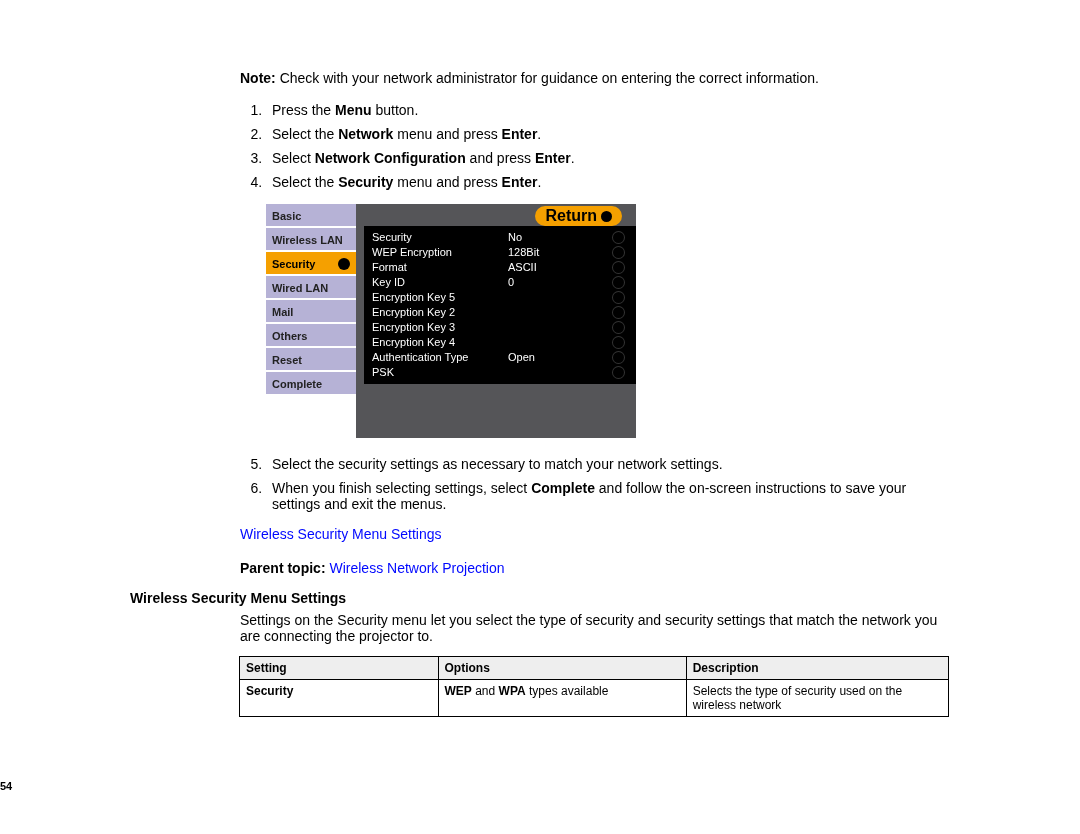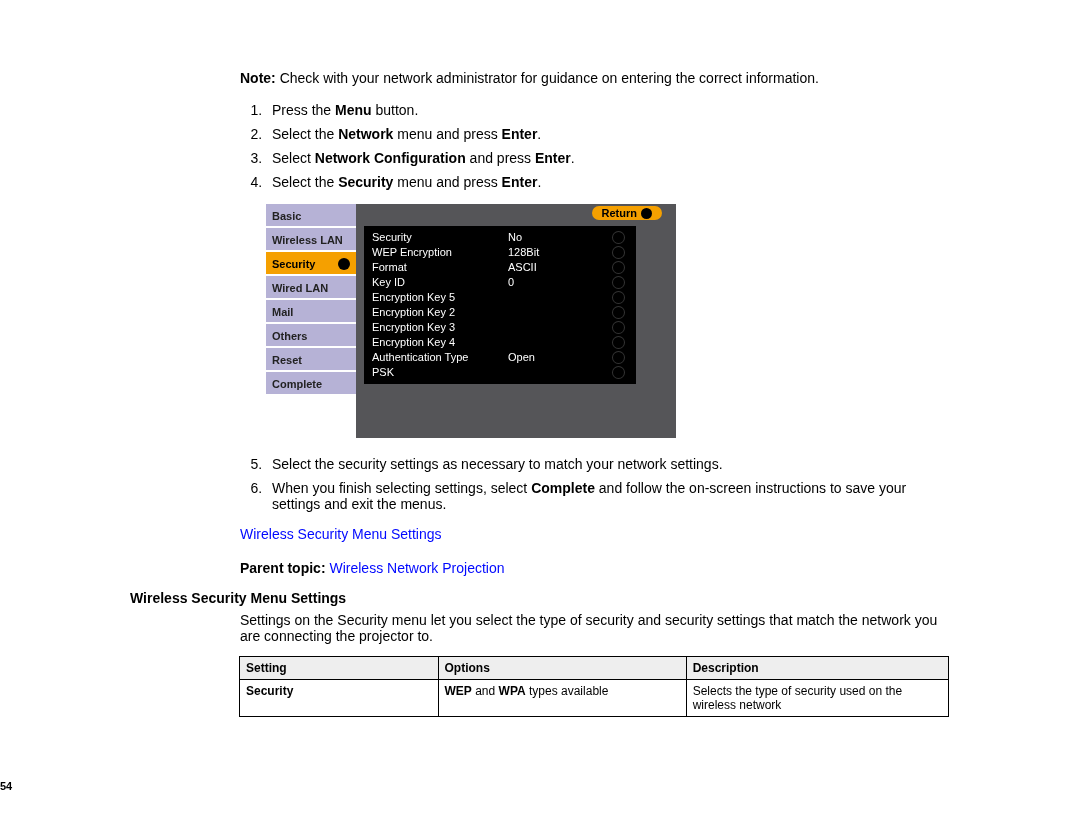--- a/index.html
+++ b/index.html
@@ -32,21 +32,21 @@
     padding-left: 6px;
   }
   b { font-weight: bold; }
 
   
   .proj-wrap {
     margin: 8px 0 18px 26px;
   }
   .proj {
     position: relative;
-    width: 410px;
+    width: 370px;
     height: 234px;
     background: #555558;
     box-sizing: border-box;
   }
   .proj-left {
     position: absolute;
     left: 0; top: 0;
     width: 90px;
     height: 234px;
     background: #fff;
@@ -83,21 +83,21 @@
     left: 98px; top: 8px;
     right: 4px;
     bottom: 4px;
   }
   .return-btn {
     position: absolute;
     right: 10px;
     top: -6px;
     background: #f5a000;
     color: #000;
-    font-size: 11px;
+    font-size: 16px;
     font-weight: bold;
     padding: 1px 10px 1px 10px;
     border-radius: 10px;
     display: inline-flex;
     align-items: center;
     gap: 4px;
   }
   .return-btn .circ {
     width: 11px; height: 11px; border-radius: 50%; background:#000; display:inline-block;
   }

